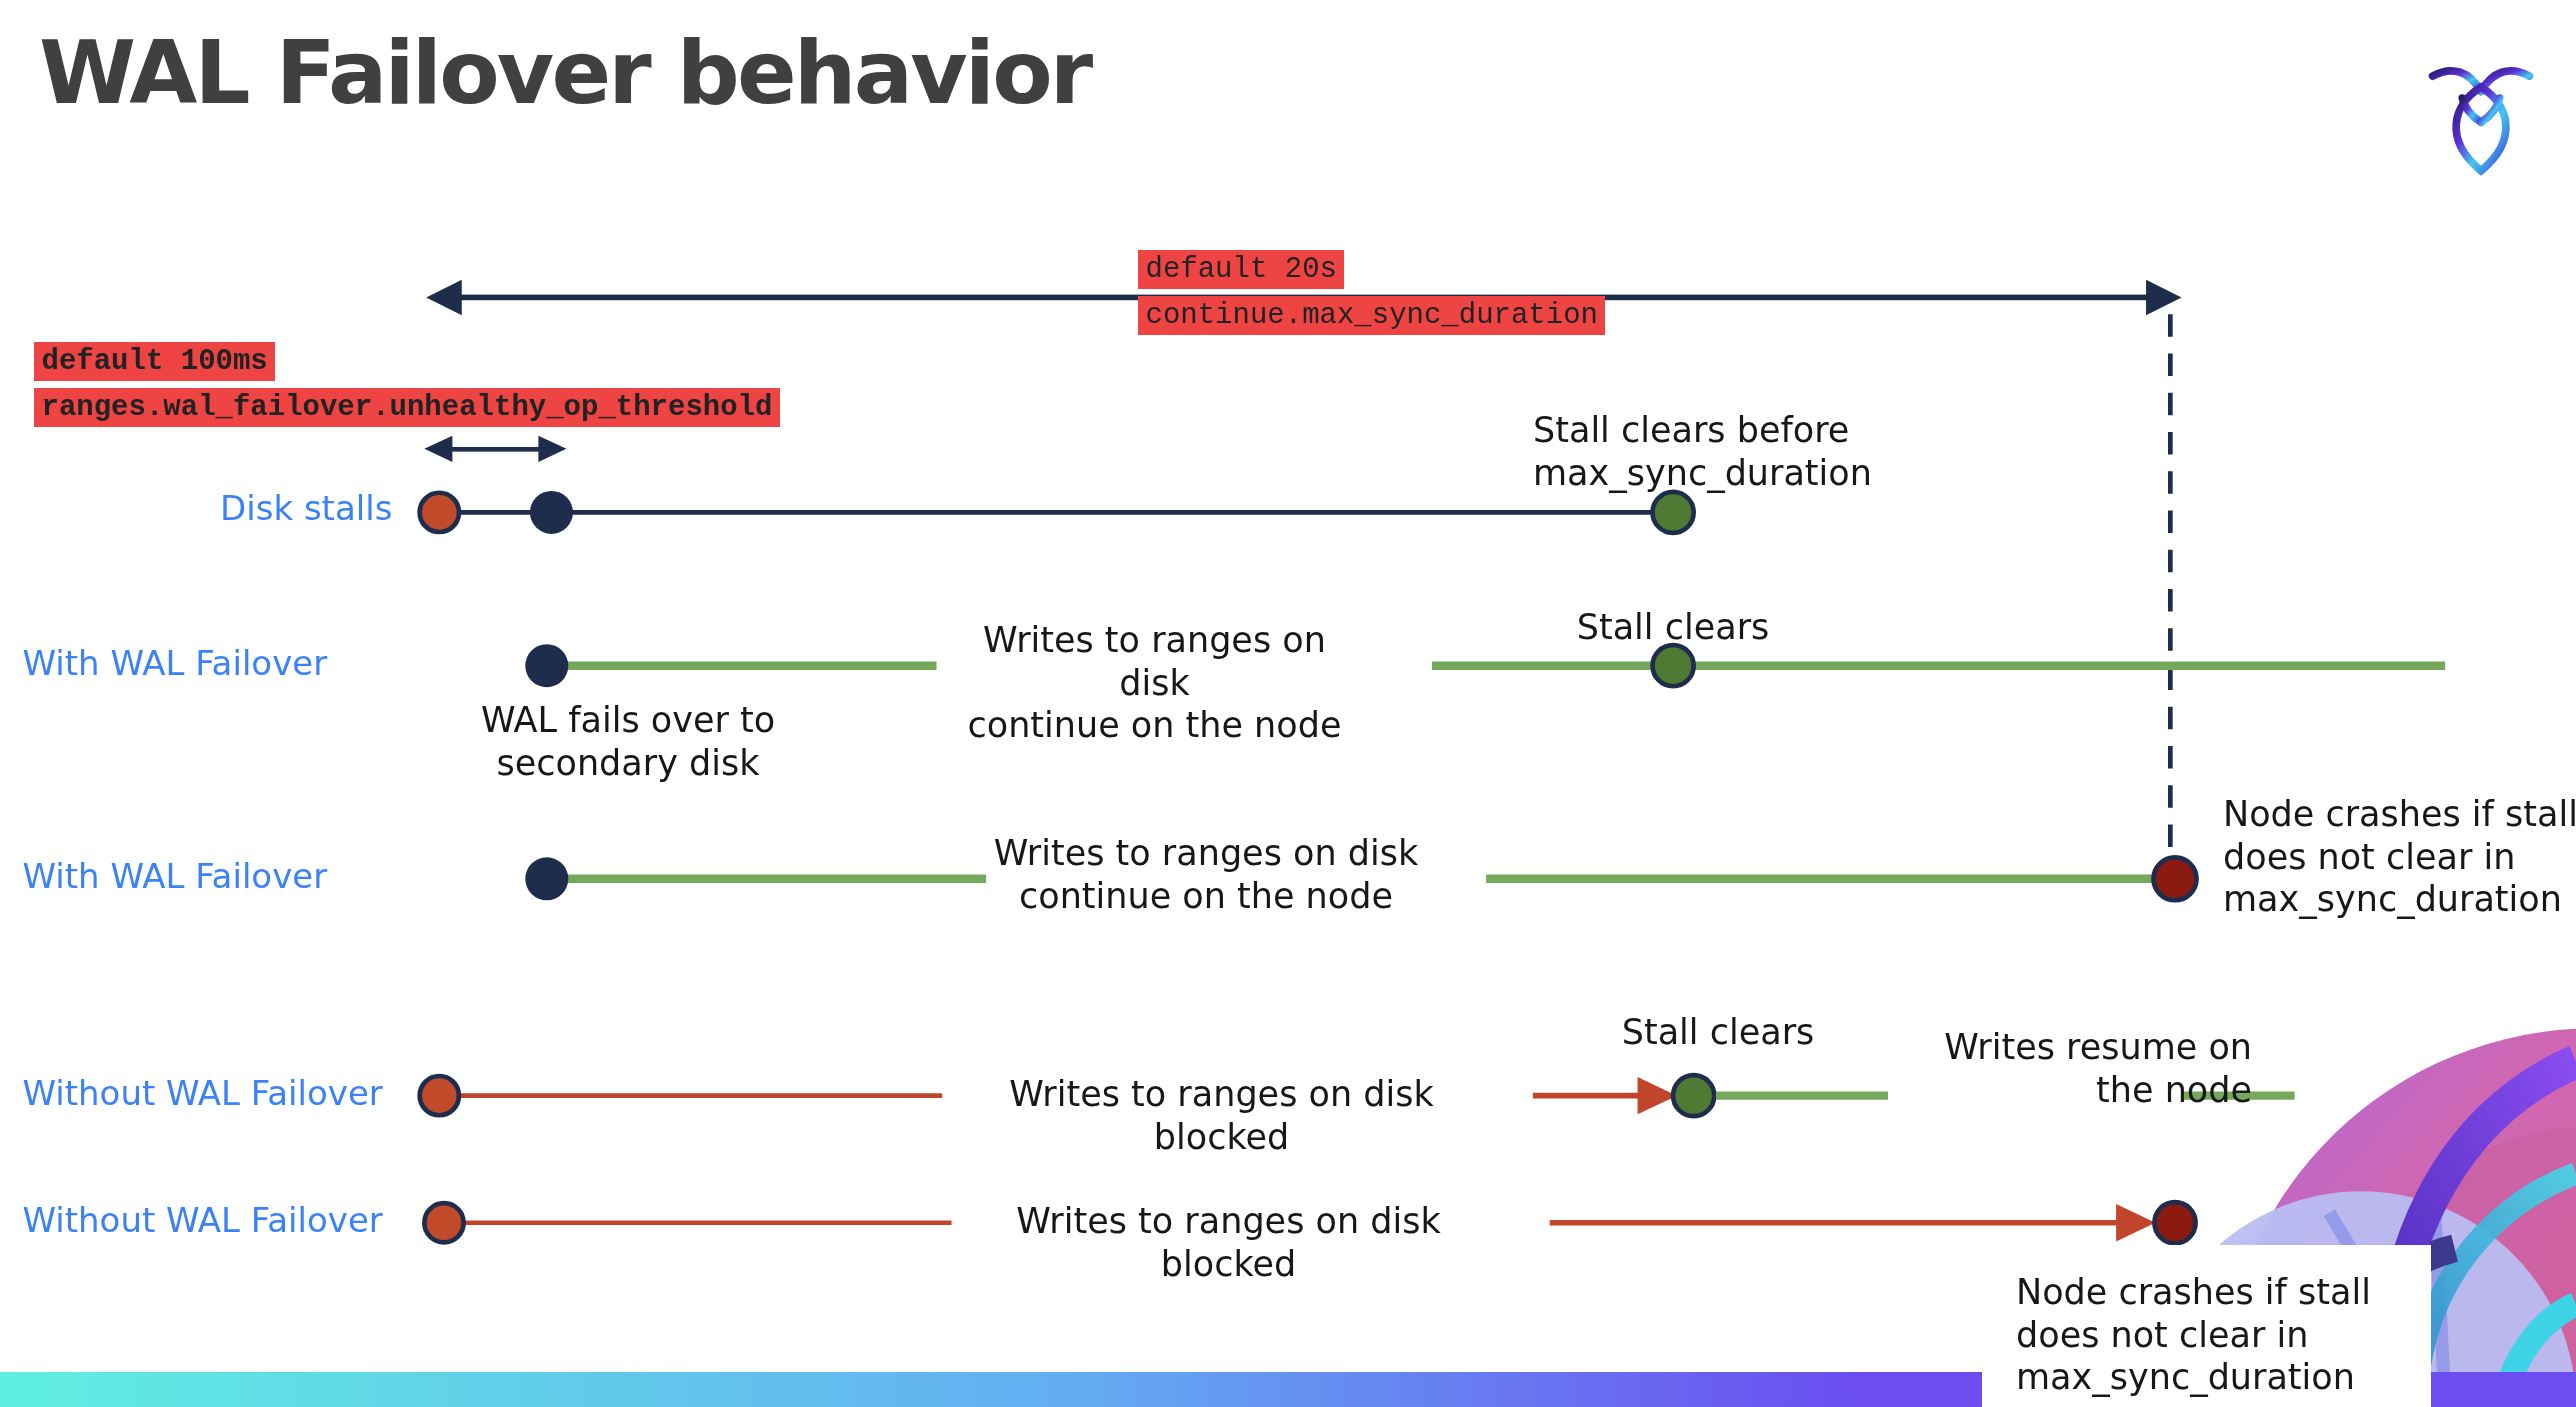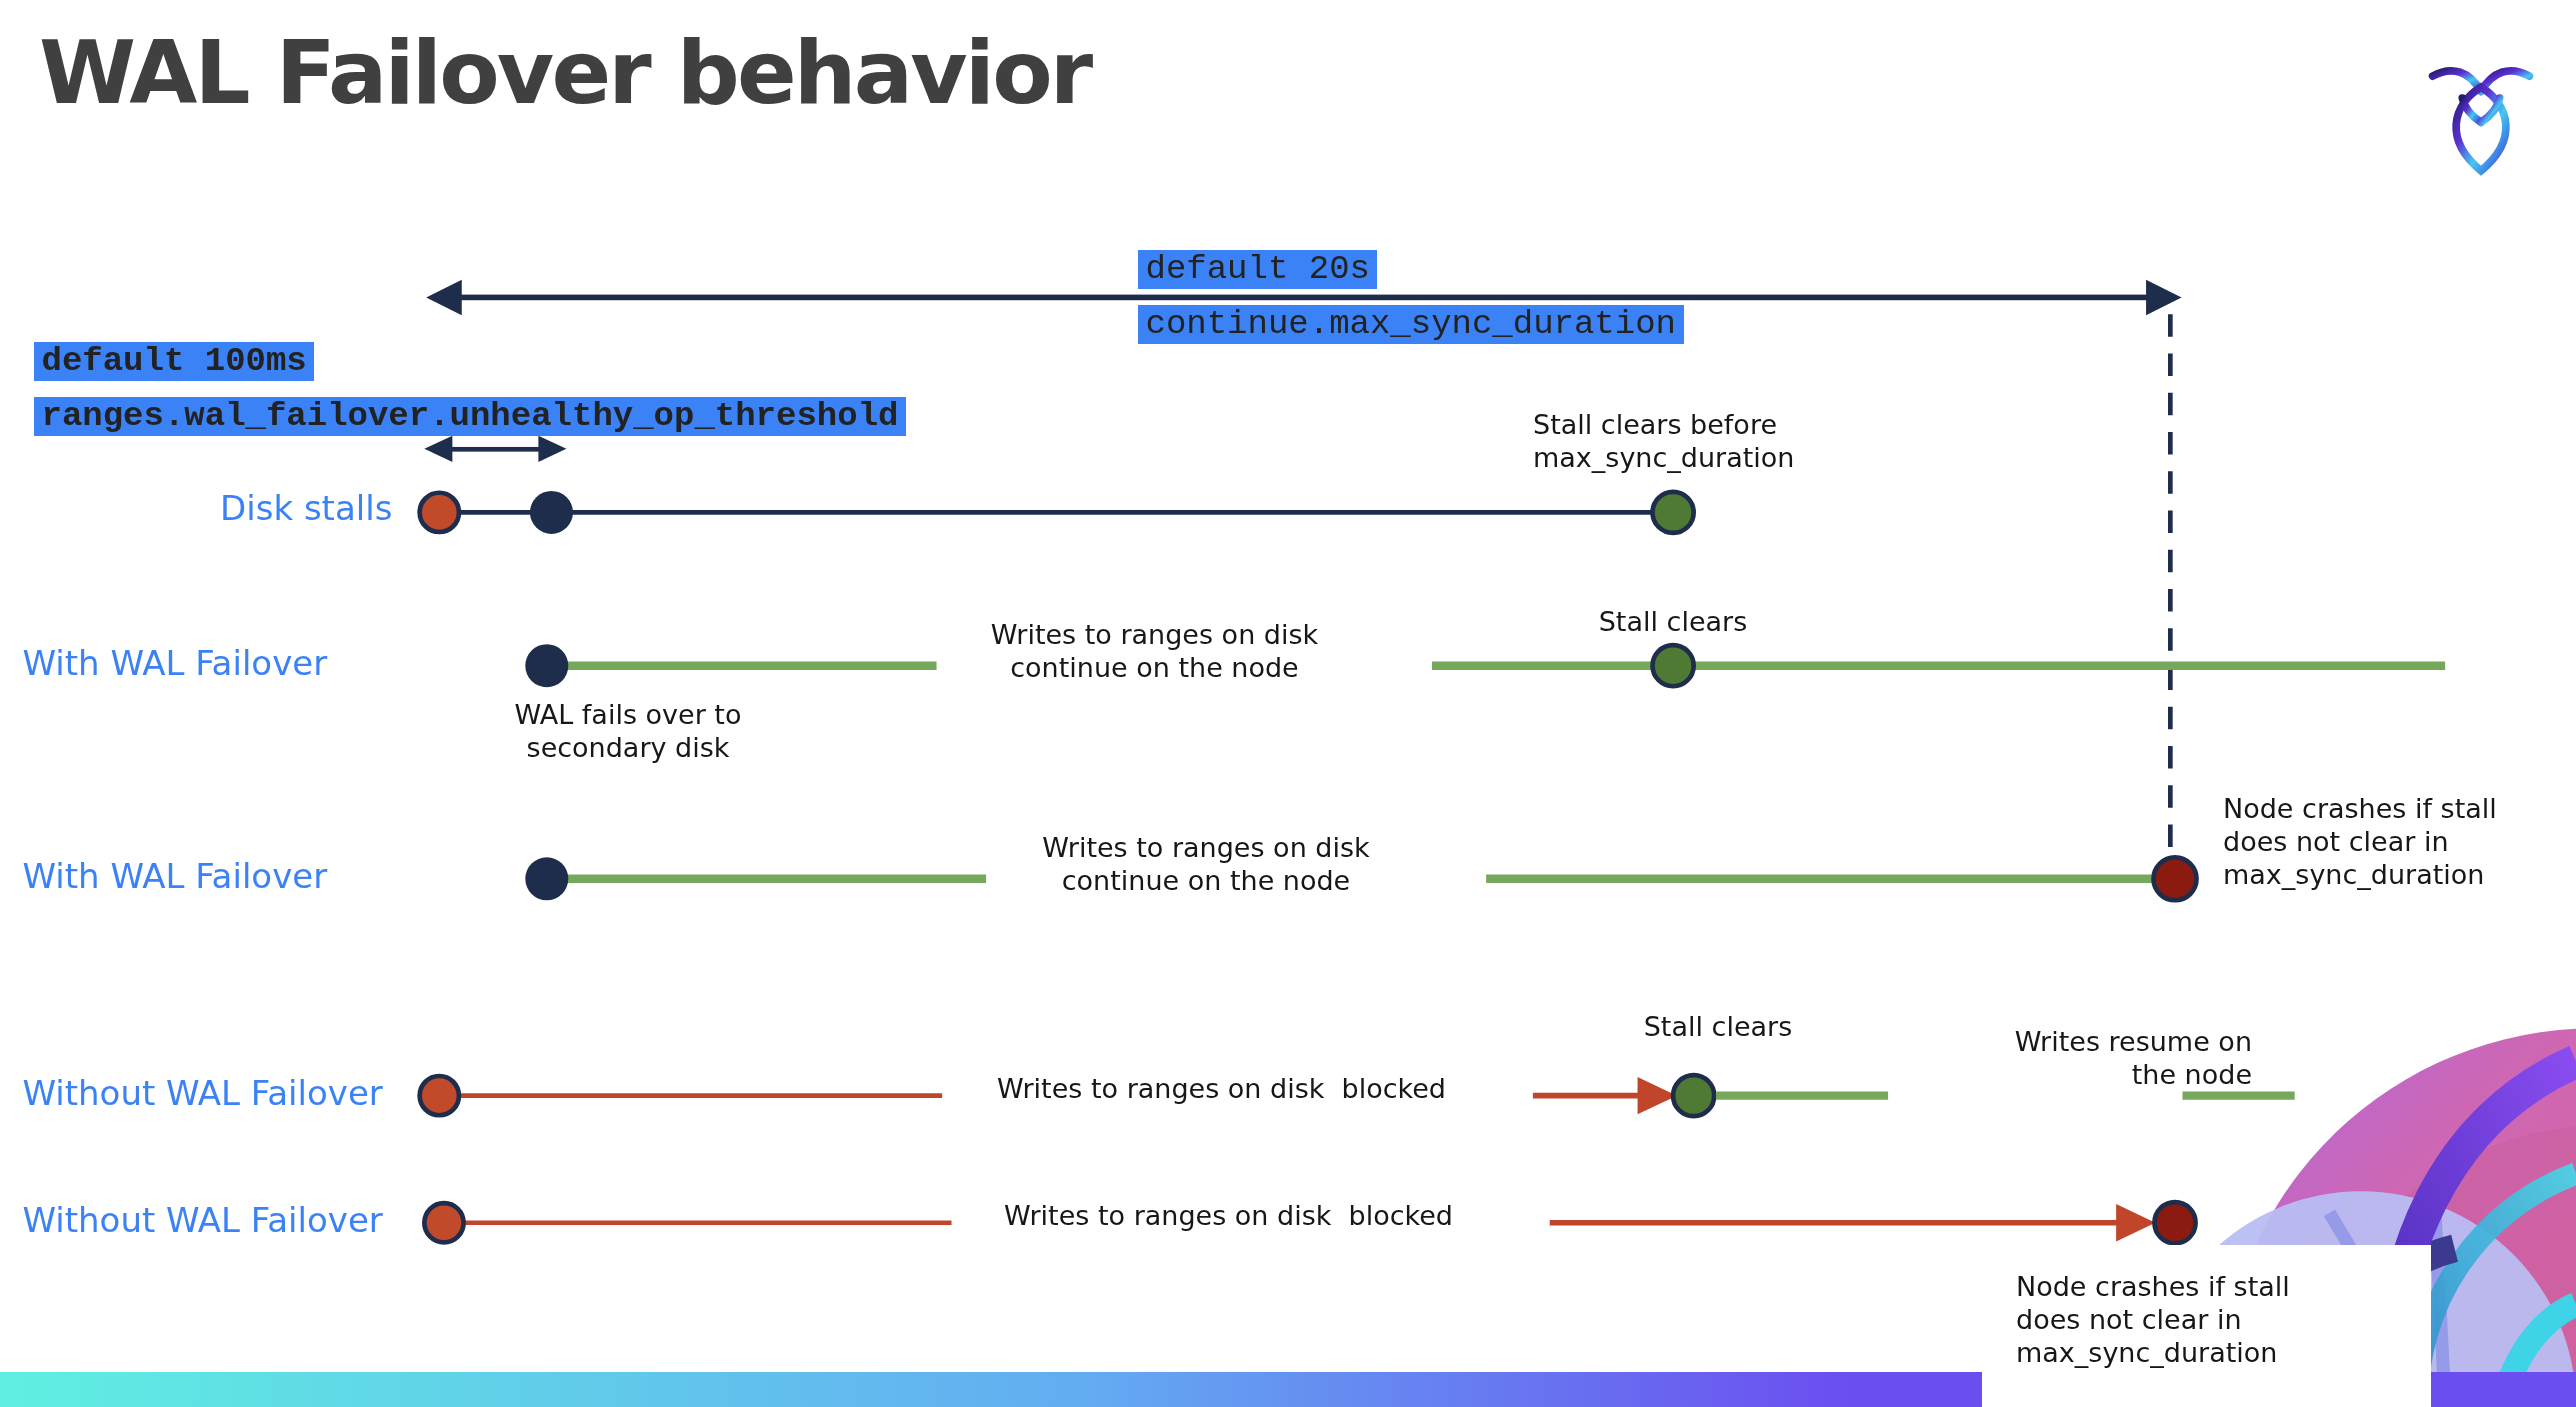--- a/index.html
+++ b/index.html
@@ -7,26 +7,26 @@
     position:relative;width:2576px;height:1408px;background:#ffffff;
     overflow:hidden;font-family:"DejaVu Sans","Liberation Sans",sans-serif;color:#151515;
   }
   .abs{position:absolute;}
   #page-title{
     left:39px;top:20.6px;font-size:88px;font-weight:800;letter-spacing:-2.8px;color:#404040;
     z-index:6;white-space:nowrap;
   }
   .mono-label{z-index:5;line-height:1.0;}
   .mono-chip{
-    display:inline-block;background:#3b82f6;color:#222;
+    display:inline-block;background:#ef4444;color:#222;
     font-family:"Liberation Mono","DejaVu Sans Mono",monospace;
-    font-size:34px;line-height:37px;padding:0.9px 7.5px;margin-bottom:16px;white-space:pre;
+    font-size:29px;line-height:37px;padding:0.9px 7.5px;margin-bottom:7px;white-space:pre;
   }
   .note{
-    font-size:27px;line-height:1.22;white-space:pre-wrap;z-index:5;color:#171717;
+    font-size:35px;line-height:1.22;white-space:pre-wrap;z-index:5;color:#171717;
   }
   .row-label{
     font-size:34px;line-height:1.2;z-index:5;color:#3b82f6;white-space:nowrap;
   }
   #diagram-svg{left:0;top:0;z-index:3;}
   #brand-art{left:2053px;top:884px;z-index:1;}
   #footer-bar{
     left:0;top:1372px;width:2576px;height:36px;z-index:2;
     background:linear-gradient(90deg,#5FEFE1 0%,#63ACF2 42%,#6B4DF0 72%,#6B4DF0 100%);
   }

